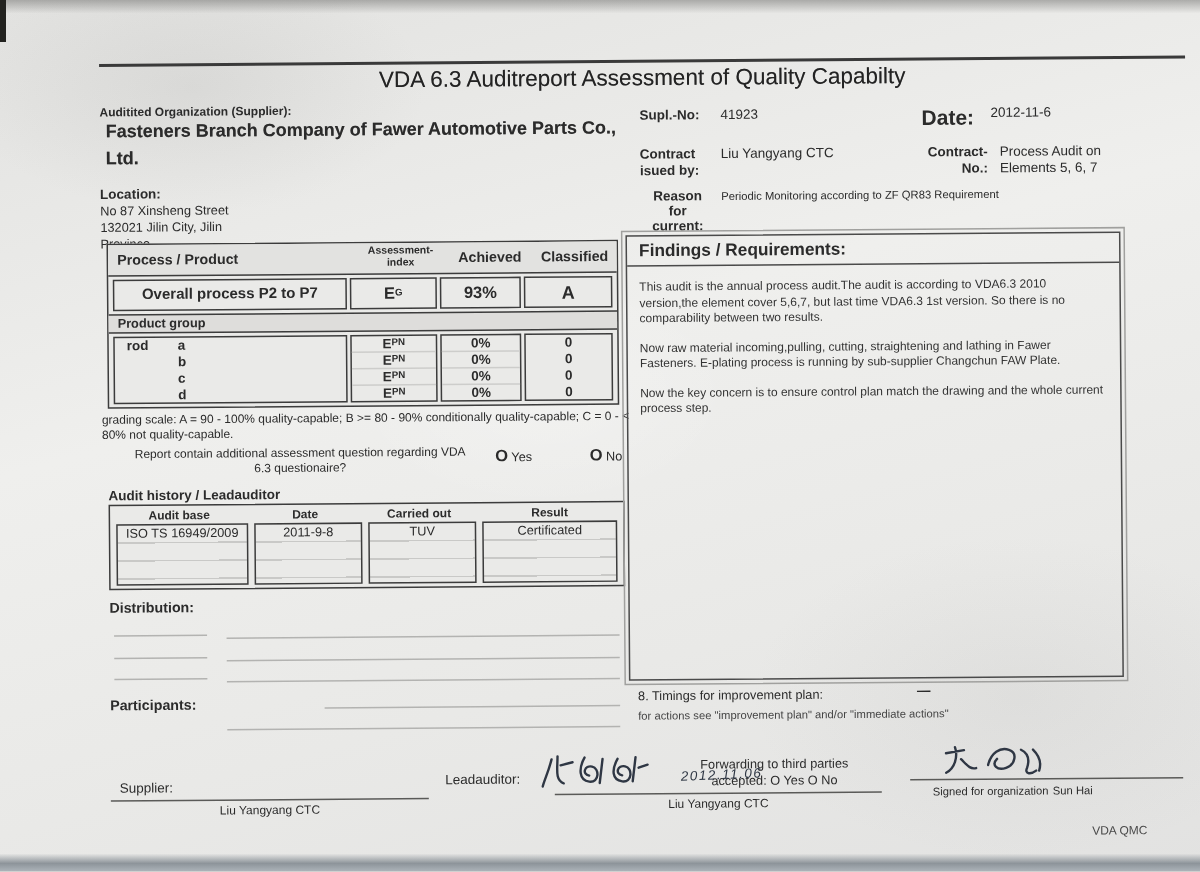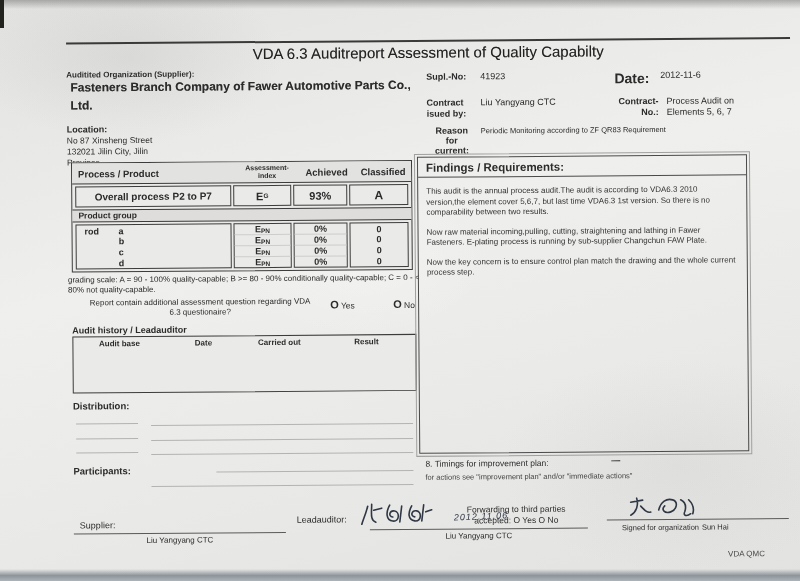--- a/index.html
+++ b/index.html
@@ -39,21 +39,21 @@
   .ibox{border:1.3px solid #3c3c3c;box-sizing:border-box;display:flex;align-items:center;
     justify-content:center;margin:0 1px;background:#ecece a;}
   .aoverall .c1{width:156px;font-size:10px;font-weight:bold;}
   .aoverall .c2{width:58px;font-size:11px;font-weight:bold;}
   .aoverall .c3{width:54px;font-size:11px;font-weight:bold;}
   .aoverall .c4{flex:1;font-size:12px;font-weight:bold;}
   .apg{height:14px;background:#dedddb;border-top:1.2px solid #3c3c3c;border-bottom:1.2px solid #3c3c3c;
     font-size:8.5px;font-weight:bold;align-items:center;padding-left:6px;}
   .adata{flex:1;padding:2px;}
   .tall{border:1.3px solid #3c3c3c;box-sizing:border-box;margin:0 1px;display:flex;flex-direction:column;}
-  .tall .r{flex:1;display:flex;align-items:flex-end;justify-content:center;font-size:9px;font-weight:bold;}
+  .tall .r{flex:1;display:flex;align-items:center;justify-content:center;font-size:9px;font-weight:bold;}
   .tall.lined .r{border-bottom:1px solid #cdcdcb;}
   .tall.lined .r:last-child{border-bottom:none;}
   .tall .r .px{width:34px;padding-left:8px;text-align:left;font-weight:bold;font-size:9px;}
   .tall .r .ltr{flex:0 0 auto;font-weight:bold;font-size:9px;}
   sub{font-size:6.5px;}
 
   
   #htable{left:72px;top:334px;width:344px;height:57px;border:1.5px solid #3c3c3c;
     box-sizing:border-box;background:#eaeae8;display:flex;flex-direction:column;}
   .hhead{display:flex;height:12px;align-items:center;}
@@ -205,20 +205,24 @@
 
     <div class="b bold" style="left:72px;top:323px;font-size:9px;">Audit history / Leadauditor</div>
     <div id="htable" class="b">
       <div class="hhead">
         <div class="w1" style="width:92px;">Audit base</div>
         <div class="w2" style="width:76px;">Date</div>
         <div class="w3" style="width:76px;">Carried out</div>
         <div class="w4">Result</div>
       </div>
       <div class="hboxes">
+        <div class="hbox w1">ISO TS 16949/2009</div>
+        <div class="hbox w2">2011-9-8</div>
+        <div class="hbox w3">TUV</div>
+        <div class="hbox w4">Certificated</div>
       </div>
     </div>
 
     <div class="b bold" style="left:72px;top:398px;font-size:9.5px;">Distribution:</div>
     <div class="b hline" style="left:75px;top:421px;width:62px;"></div>
     <div class="b hline" style="left:150px;top:423px;width:262px;"></div>
     <div class="b hline" style="left:75px;top:436px;width:62px;"></div>
     <div class="b hline" style="left:150px;top:438px;width:262px;"></div>
     <div class="b hline" style="left:75px;top:450px;width:62px;"></div>
     <div class="b hline" style="left:150px;top:452px;width:262px;"></div>

